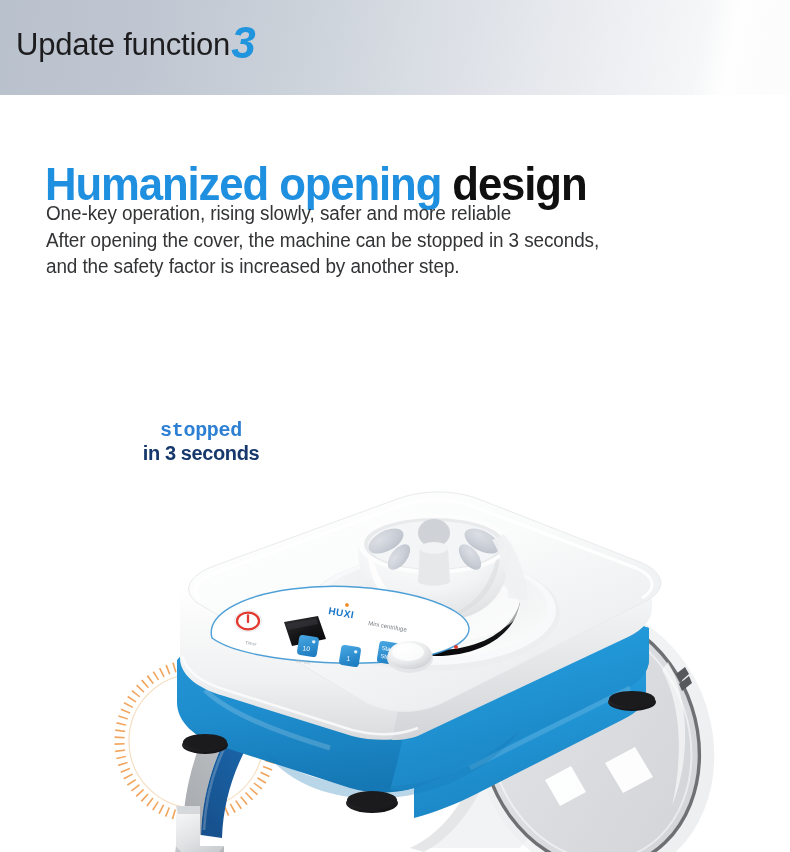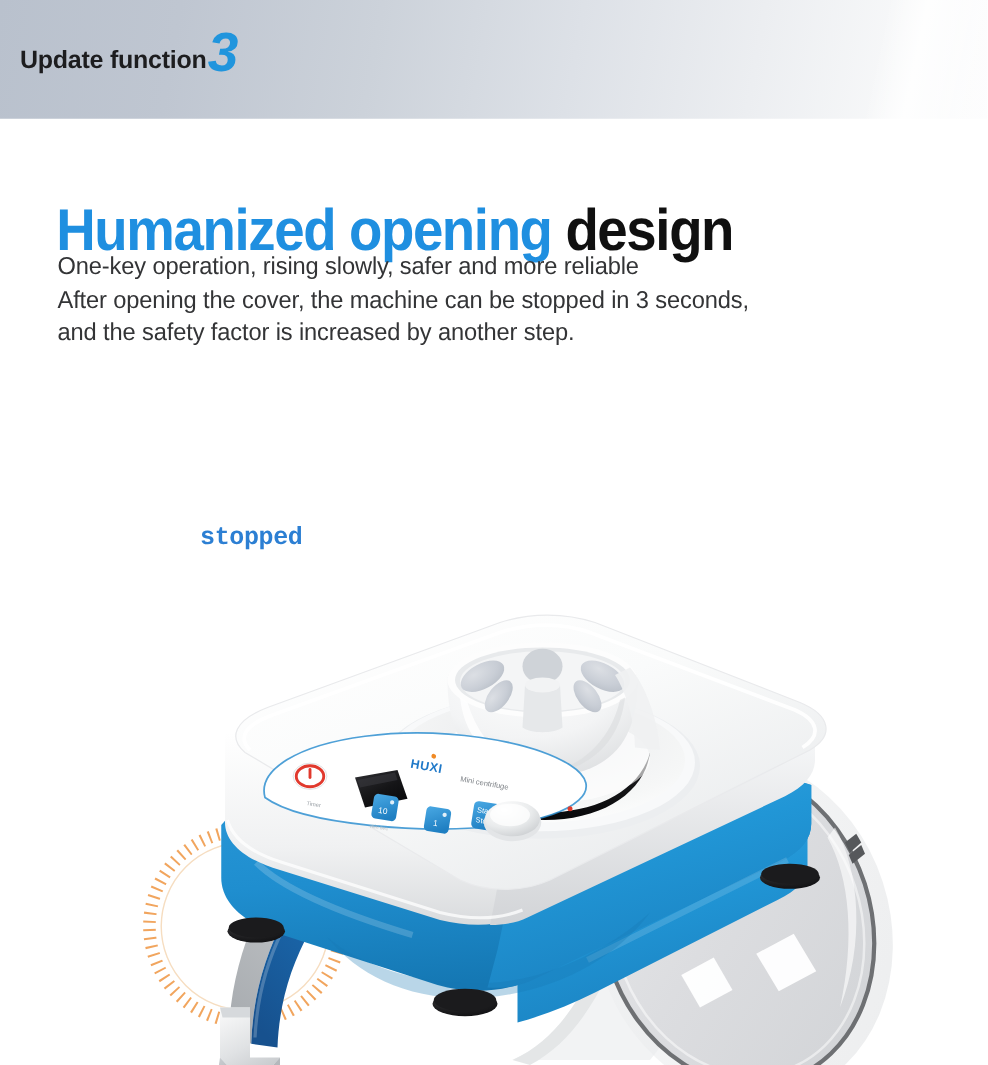--- a/index.html
+++ b/index.html
@@ -40,24 +40,24 @@
     pointer-events: none;
   }
   .header-title {
     position: absolute;
     left: 16px; top: 18px;
     display: flex;
     align-items: baseline;
     z-index: 3;
   }
   .header-title .ht-main {
-    font-size: 20px;
+    font-size: 31px;
     color: #1d1d1f;
     letter-spacing: -0.2px;
-    font-weight: 700;
+    font-weight: 400;
     line-height: 1;
   }
   .header-title .ht-num {
     font-size: 44px;
     color: #2095dd;
     font-weight: bold;
     font-style: italic;
     line-height: 1;
     margin-left: 1px;
     position: relative;
@@ -532,13 +532,14 @@
       <ellipse cx="372" cy="510" rx="25" ry="9" fill="#1b1b1d"></ellipse>
       <ellipse cx="632" cy="412" rx="24" ry="9" fill="url(#gFoot)"></ellipse>
       <ellipse cx="632" cy="409" rx="23" ry="8" fill="#1b1b1d"></ellipse>
     </g>
   </g>
 </svg>
 </div>
 
 <div class="badge-text">
   <span class="bt-top">stopped</span>
+  <span class="bt-bot">in 3 seconds</span>
 </div>
 
 </body></html>

